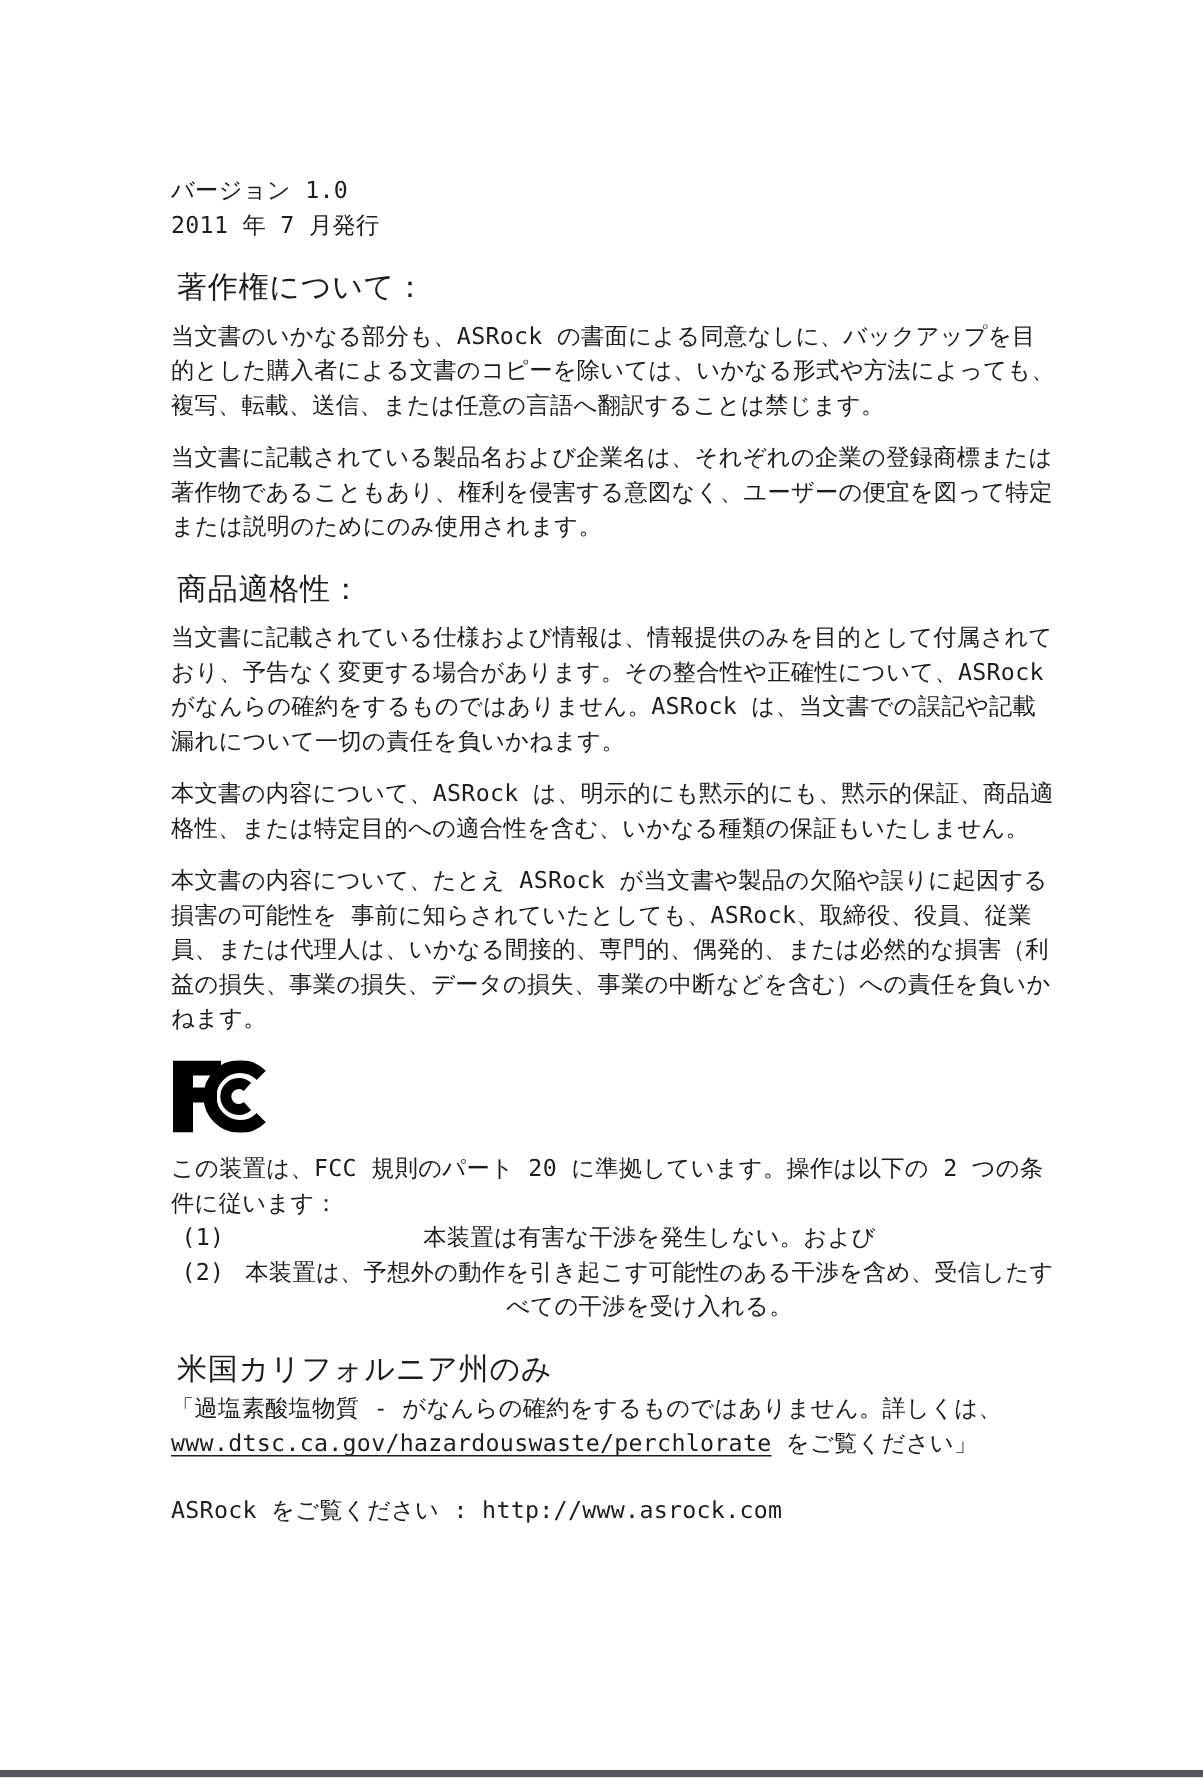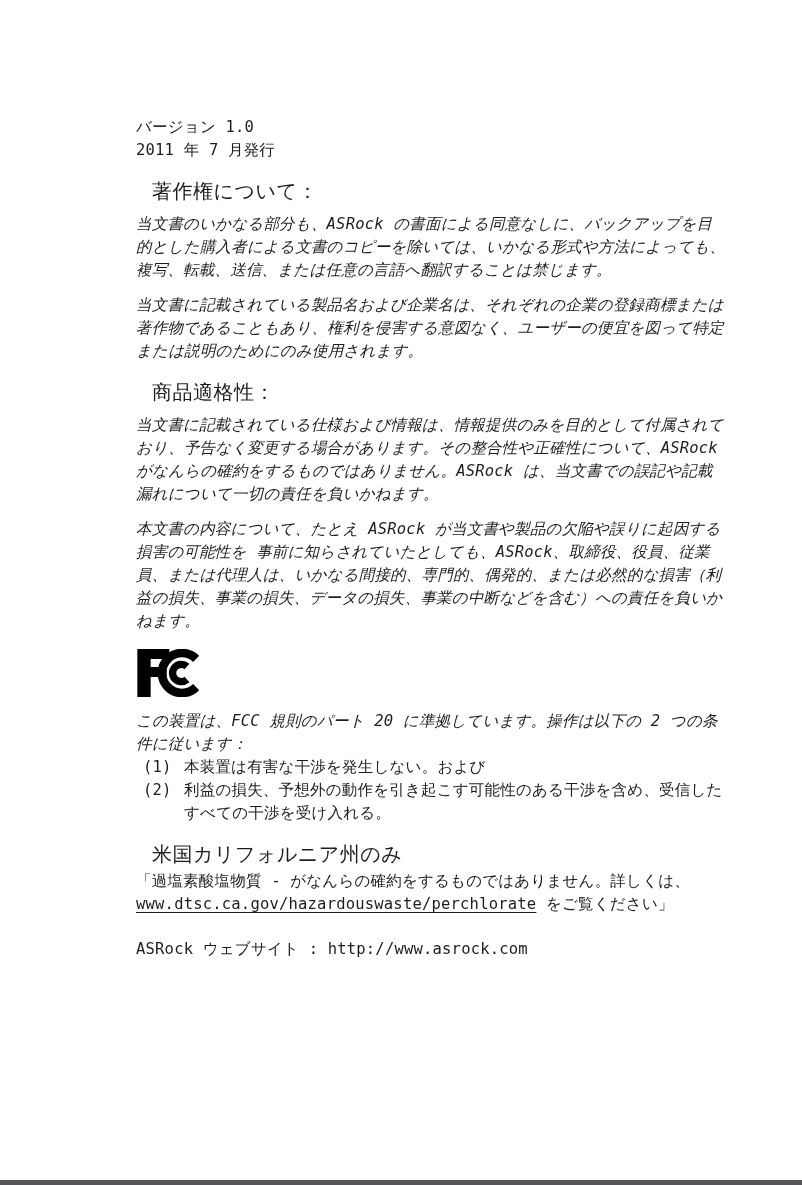--- a/index.html
+++ b/index.html
@@ -8,47 +8,47 @@
     position: relative;
     width: 802px;
     height: 1185px;
     background: #ffffff;
     color: #1d1d1f;
     overflow: hidden;
     font-family: "DejaVu Sans Mono", "Liberation Mono", monospace;
   }
   .content {
     position: absolute;
-    left: 136px;
+    left: 114px;
     top: 116px;
     width: 590px;
   }
   .body-text {
     font-size: 15.5px;
     line-height: 23px;
     letter-spacing: 0.2px;
   }
   .top-line { margin: 0; }
   sup.copy-mark { font-size: 9px; vertical-align: super; line-height: 0; }
   .h-section {
     font-family: "DejaVu Sans", "Liberation Sans", sans-serif;
     font-size: 20px;
     line-height: 25px;
     font-weight: 500;
     letter-spacing: 0.5px;
-    margin: 17px 0 9px 16px;
+    margin: 17px 0 9px 4px;
   }
   .h-section.tight { margin-bottom: 3px; }
-  .para { margin: 0 0 12px 0; font-style: italic; }
+  .para { margin: 0 0 12px 0; }
   .para:last-child { margin-bottom: 0; }
   .fcc-logo-wrap { margin: 16px 0 13px 0; height: 48px; }
   .fcc-list { margin-top: 0; }
   .fcc-item { display: flex; }
   .fcc-num { flex: 0 0 48px; padding-left: 7px; }
-  .fcc-item-text { flex: 1; }
+  .fcc-item-text { flex: 1; text-align: center; }
   .quote-block { margin: 0; }
   .url-link { text-underline-offset: 3px; color: inherit; }
   .website-line { margin-top: 22px; }
   .bottom-bar {
     position: absolute;
     left: 0; bottom: 0;
     width: 100%; height: 5px;
     background: #54545a;
   }
 </style>
@@ -60,43 +60,44 @@
 
     <p class="top-line">バージョン 1.0</p>
     <p class="top-line">2011 年 7 月発行</p>
 
     <h2 class="h-section">著作権について：</h2>
     <p class="para">当文書のいかなる部分も、ASRock の書面による同意なしに、バックアップを目的とした購入者による文書のコピーを除いては、いかなる形式や方法によっても、複写、転載、送信、または任意の言語へ翻訳することは禁じます。</p>
     <p class="para">当文書に記載されている製品名および企業名は、それぞれの企業の登録商標または著作物であることもあり、権利を侵害する意図なく、ユーザーの便宜を図って特定または説明のためにのみ使用されます。</p>
 
     <h2 class="h-section">商品適格性：</h2>
     <p class="para">当文書に記載されている仕様および情報は、情報提供のみを目的として付属されており、予告なく変更する場合があります。その整合性や正確性について、ASRock がなんらの確約をするものではありません。ASRock は、当文書での誤記や記載漏れについて一切の責任を負いかねます。</p>
+    <p class="para">本文書の内容について、ASRock は、明示的にも黙示的にも、黙示的保証、商品適格性、または特定目的への適合性を含む、いかなる種類の保証もいたしません。</p>
     <p class="para">本文書の内容について、たとえ ASRock が当文書や製品の欠陥や誤りに起因する損害の可能性を 事前に知らされていたとしても、ASRock、取締役、役員、従業員、または代理人は、いかなる間接的、専門的、偶発的、または必然的な損害（利益の損失、事業の損失、データの損失、事業の中断などを含む）への責任を負いかねます。</p>
 
     <div class="fcc-logo-wrap">
       <svg width="72" height="48" viewBox="0 0 108 72" xmlns="http://www.w3.org/2000/svg" aria-hidden="true">
         <path d="M2 0 H50 V15 H22 V27 H46 V42 H22 V72 H2 Z" fill="#000000"></path>
         <path d="M 90.2 14.8 A 30 30 0 1 0 90.2 57.2" fill="none" stroke="#000000" stroke-width="13"></path>
         <path d="M 76.5 26.3 A 13 13 0 1 0 76.5 45.7" fill="none" stroke="#000000" stroke-width="11"></path>
       </svg>
     </div>
 
     <p class="para" style="margin-bottom:0">この装置は、FCC 規則のパート 20 に準拠しています。操作は以下の 2 つの条件に従います：</p>
     <div class="fcc-list">
       <div class="fcc-item">
         <span class="fcc-num">(1)</span>
         <span class="fcc-item-text">本装置は有害な干渉を発生しない。および</span>
       </div>
       <div class="fcc-item">
         <span class="fcc-num">(2)</span>
-        <span class="fcc-item-text">利益の損失、予想外の動作を引き起こす可能性のある干渉を含め、受信したすべての干渉を受け入れる。</span>
+        <span class="fcc-item-text">本装置は、予想外の動作を引き起こす可能性のある干渉を含め、受信したすべての干渉を受け入れる。</span>
       </div>
     </div>
 
     <h2 class="h-section tight">米国カリフォルニア州のみ</h2>
     <p class="quote-block"><span>「過塩素酸塩物質 - がなんらの確約をするものではありません。詳しくは、</span><br><a class="url-link" href="#">www.dtsc.ca.gov/hazardouswaste/perchlorate</a><span> をご覧ください」</span></p>
 
-    <p class="website-line" style="margin-bottom:0"><span>ASRock ウェブサイト : </span><span>http://www.asrock.com</span></p>
+    <p class="website-line" style="margin-bottom:0"><span>ASRock をご覧ください : </span><span>http://www.asrock.com</span></p>
 
   </div>
 
   <div class="bottom-bar"></div>
 </div>
 
 </body></html>

